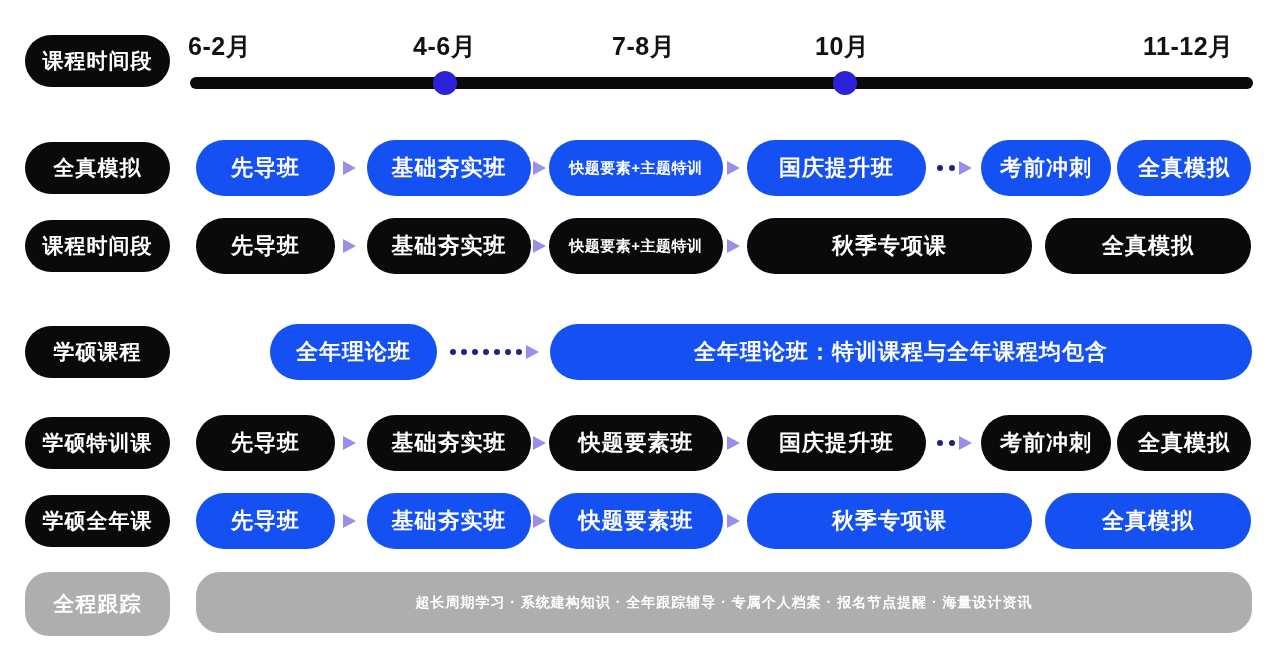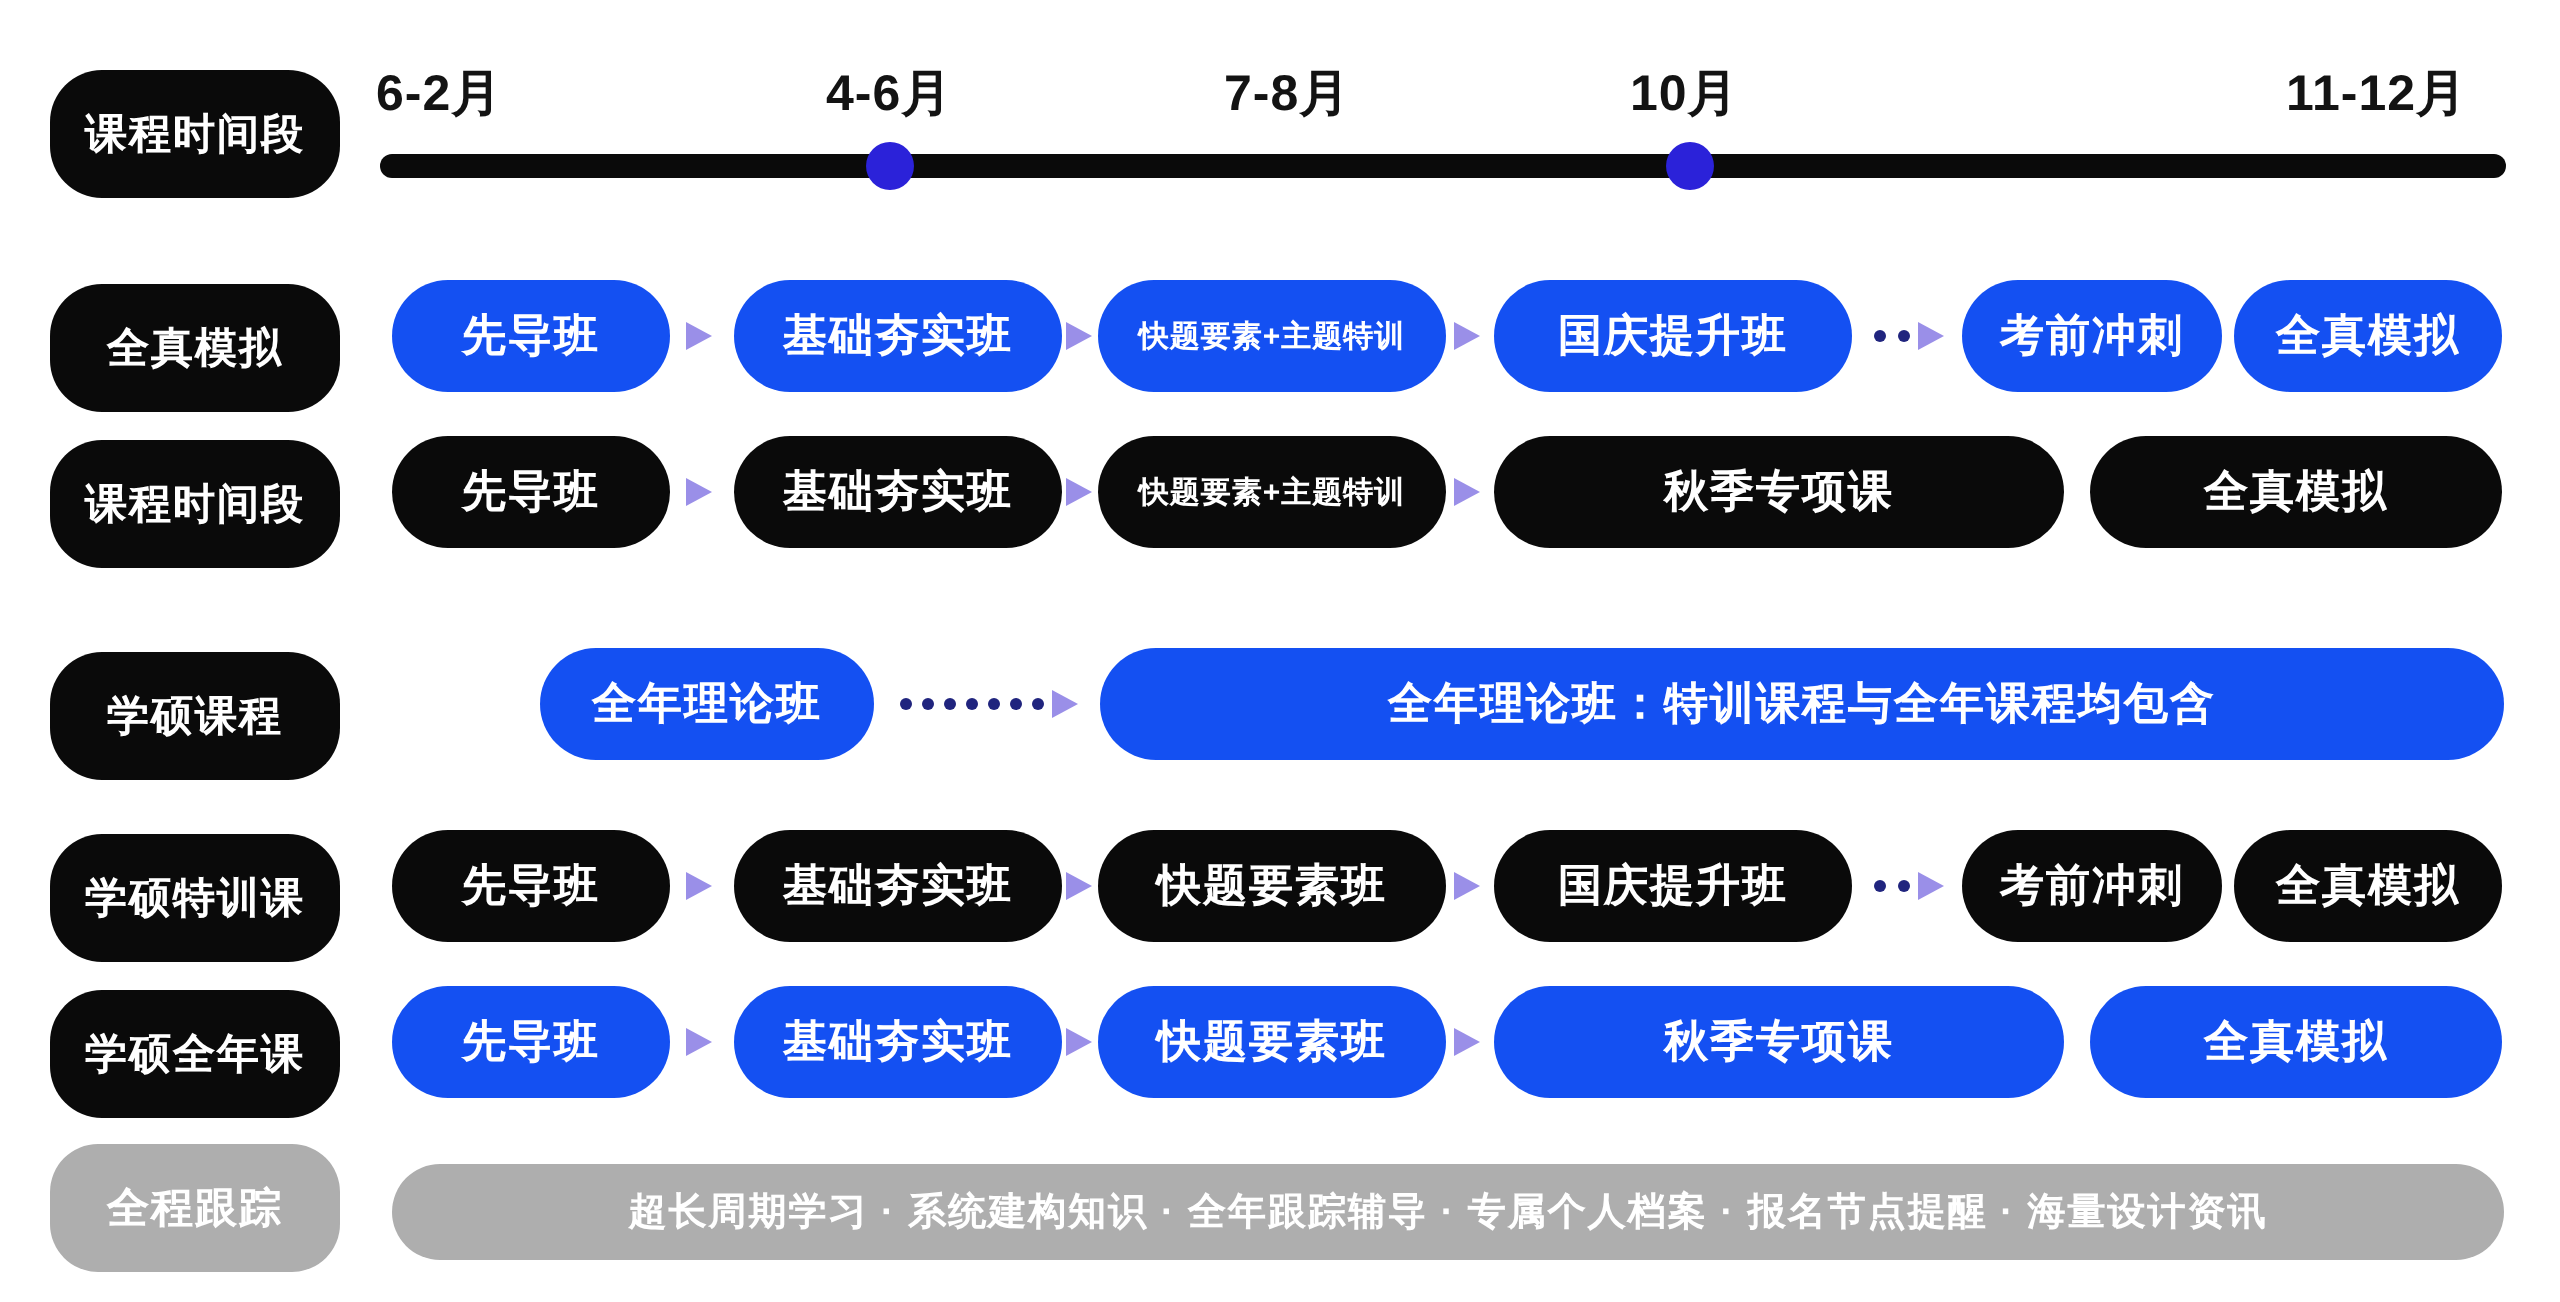--- a/index.html
+++ b/index.html
@@ -9,37 +9,37 @@
   }
   .row{position:absolute;left:0;width:1280px;height:56px;}
   .pill{
     position:absolute;top:0;display:flex;align-items:center;justify-content:center;
     height:56px;border-radius:28px;color:#ffffff;font-weight:700;font-size:22px;
     letter-spacing:1px;white-space:nowrap;
   }
   .blue{background:#1450F2;}
   .black{background:#0A0A0A;}
   .graybg{background:#AEAEAE;}
-  .label-pill{left:25px;width:145px;height:64px;top:2px;border-radius:26px;font-size:21px;}
+  .label-pill{left:25px;width:145px;height:52px;top:2px;border-radius:26px;font-size:21px;}
   .small{font-size:15px;letter-spacing:0.5px;}
   .arrow{
     position:absolute;top:21px;width:0;height:0;
     border-top:7px solid transparent;border-bottom:7px solid transparent;
     border-left:13px solid #9A8FE8;
   }
   .dot{position:absolute;top:25px;width:6px;height:6px;border-radius:50%;background:#20247E;}
   
   .tl-month{position:absolute;top:0;font-size:25px;font-weight:600;color:#131313;letter-spacing:0.5px;white-space:nowrap;}
   .tl-line{position:absolute;left:190px;top:47px;width:1063px;height:12px;border-radius:7px;background:#0A0A0A;}
   .tl-dot{position:absolute;top:41px;width:24px;height:24px;border-radius:50%;background:#2B22D9;}
   
   .track-bar{
-    position:absolute;left:196px;top:0;width:1056px;height:48px;border-radius:24px;
+    position:absolute;left:196px;top:0;width:1056px;height:61px;border-radius:24px;
     display:flex;align-items:center;justify-content:center;color:#ffffff;
-    font-size:19px;font-weight:600;letter-spacing:1px;white-space:nowrap;margin-top:10px;
+    font-size:14px;font-weight:600;letter-spacing:1px;white-space:nowrap;
   }
   .track-label{height:64px;top:0;border-radius:24px;}
 </style>
 </head>
 <body>
 
 <div class="canvas">
 
   <div class="row" style="top:30px;height:70px">
     <div class="pill black label-pill" style="top:5px">课程时间段</div>

